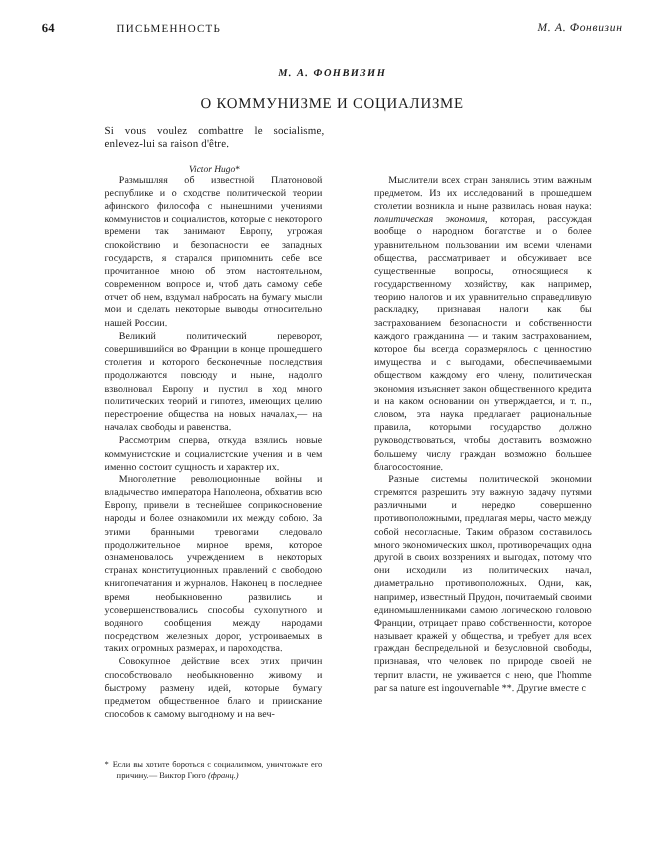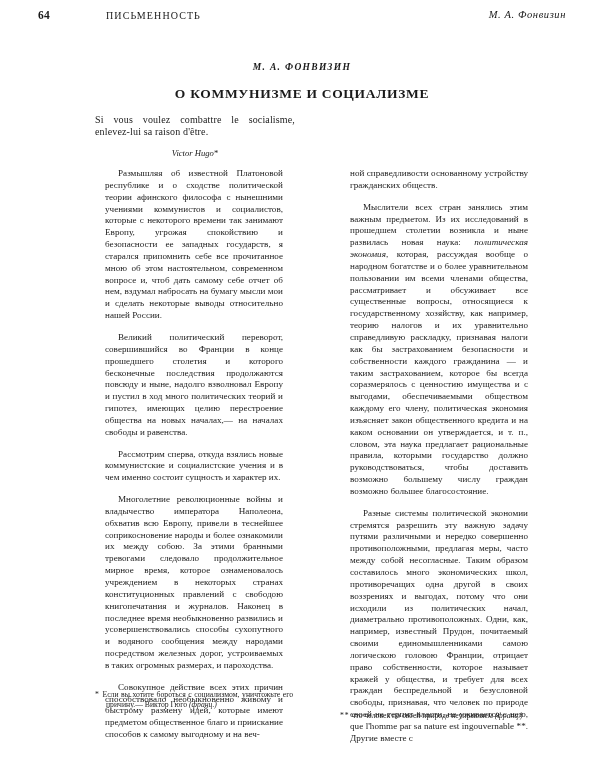--- a/index.html
+++ b/index.html
@@ -23,21 +23,21 @@
     top: 0;
     width: 600px;
     height: 777px;
     box-sizing: border-box;
   }
 
   
   .running-head {
     position: absolute;
     left: 38px;
-    top: 9px;
+    top: 20px;
     width: 528px;
     height: 18px;
     font-family: Liberation Serif, serif;
   }
   .folio {
     position: absolute;
     left: 0;
     top: 0;
     font-size: 11.5px;
     font-weight: bold;
@@ -71,21 +71,20 @@
   .byline {
     font-size: 9.5px;
     font-style: italic;
     font-weight: bold;
     letter-spacing: 1.3px;
   }
   .article-title {
     margin-top: 14px;
     font-size: 13.5px;
     letter-spacing: 0.7px;
-    font-weight: bold;
   }
 
   
   .epigraph {
     position: absolute;
     left: 95px;
     top: 114px;
     width: 200px;
   }
   .epigraph-text {
@@ -107,21 +106,21 @@
   
   .col {
     position: absolute;
     top: 158px;
     width: 198px;
   }
   .col-left  { left: 95px; }
   .col-right { left: 340px; }
 
   .col p {
-    margin: 10px;
+    margin: 0;
     font-size: 9.1px;
     line-height: 11.85px;
     text-align: justify;
     text-align-last: left;
     letter-spacing: 0.02px;
     hyphens: manual;
   }
   .col p.ind { text-indent: 13px; }
   .col p.cont { text-indent: 0; }
   .col em { }
@@ -174,32 +173,28 @@
     <div class="epigraph-attrib">
       <span>Victor Hugo</span><span class="ast">*</span>
     </div>
   </div>
 
   <div class="col col-left">
     <p class="ind">Размышляя об известной Платоновой республике и о сходстве политической теории афинского философа с нынешними учениями коммунистов и социалистов, которые с некоторого времени так занимают Европу, угрожая спокойствию и безопасности ее западных государств, я старался припомнить себе все прочитанное мною об этом настоятельном, современном вопросе и, чтоб дать самому себе отчет об нем, вздумал набросать на бумагу мысли мои и сделать некоторые выводы относительно нашей России.</p>
     <p class="ind">Великий политический переворот, совершившийся во Франции в конце прошедшего столетия и которого бесконечные последствия продолжаются повсюду и ныне, надолго взволновал Европу и пустил в ход много политических теорий и гипотез, имеющих целию перестроение общества на новых началах,— на началах свободы и равенства.</p>
     <p class="ind">Рассмотрим сперва, откуда взялись новые коммунистские и социалистские учения и в чем именно состоит сущность и характер их.</p>
     <p class="ind">Многолетние революционные войны и владычество императора Наполеона, обхватив всю Европу, привели в теснейшее соприкосновение народы и более ознакомили их между собою. За этими бранными тревогами следовало продолжительное мирное время, которое ознаменовалось учреждением в некоторых странах конституционных правлений с свободою книгопечатания и журналов. Наконец в последнее время необыкновенно развились и усовершенствовались способы сухопутного и водяного сообщения между народами посредством железных дорог, устроиваемых в таких огромных размерах, и пароходства.</p>
-    <p class="ind">Совокупное действие всех этих причин способствовало необыкновенно живому и быстрому размену идей, которые имеют предметом общественное благо и приискание способов к самому выгодному и на веч-</p>
+    <p class="ind">Совокупное действие всех этих причин способствовало необыкновенно живому и быстрому размену идей, которые бумагу предметом общественное благо и приискание способов к самому выгодному и на веч-</p>
   </div>
 
   <div class="col col-right">
-    <p class="cont">ной справедливости основанному устройству гражданских обществ.</p>
     <p class="ind">Мыслители всех стран занялись этим важным предметом. Из их исследований в прошедшем столетии возникла и ныне развилась новая наука: <em>политическая экономия</em>, которая, рассуждая вообще о народном богатстве и о более уравнительном пользовании им всеми членами общества, рассматривает и обсуживает все существенные вопросы, относящиеся к государственному хозяйству, как например, теорию налогов и их уравнительно справедливую раскладку, признавая налоги как бы застрахованием безопасности и собственности каждого гражданина — и таким застрахованием, которое бы всегда соразмерялось с ценностию имущества и с выгодами, обеспечиваемыми обществом каждому его члену, политическая экономия изъясняет закон общественного кредита и на каком основании он утверждается, и т. п., словом, эта наука предлагает рациональные правила, которыми государство должно руководствоваться, чтобы доставить возможно большему числу граждан возможно большее благосостояние.</p>
     <p class="ind">Разные системы политической экономии стремятся разрешить эту важную задачу путями различными и нередко совершенно противоположными, предлагая меры, часто между собой несогласные. Таким образом составилось много экономических школ, противоречащих одна другой в своих воззрениях и выгодах, потому что они исходили из политических начал, диаметрально противоположных. Одни, как, например, известный Прудон, почитаемый своими единомышленниками самою логическою головою Франции, отрицает право собственности, которое называет кражей у общества, и требует для всех граждан беспредельной и безусловной свободы, признавая, что человек по природе своей не терпит власти, не уживается с нею, que l'homme par sa nature est ingouvernable **. Другие вместе с</p>
   </div>
 
   <div class="rule"></div>
 
   <div class="footnote fn-left">
     <span class="fn-body"><span class="mark">*</span> <span>Если вы хотите бороться с социализмом, уничтожьте его причину.— Виктор Гюго </span><i>(франц.)</i></span>
   </div>
 
-  <div class="footnote fn-right">
-    <span class="fn-body"><span class="mark">**</span> <span>что человек по своей природе неуправляем </span><i>(франц.)</i></span>
-  </div>
 
 </div>
 
 </body></html>

